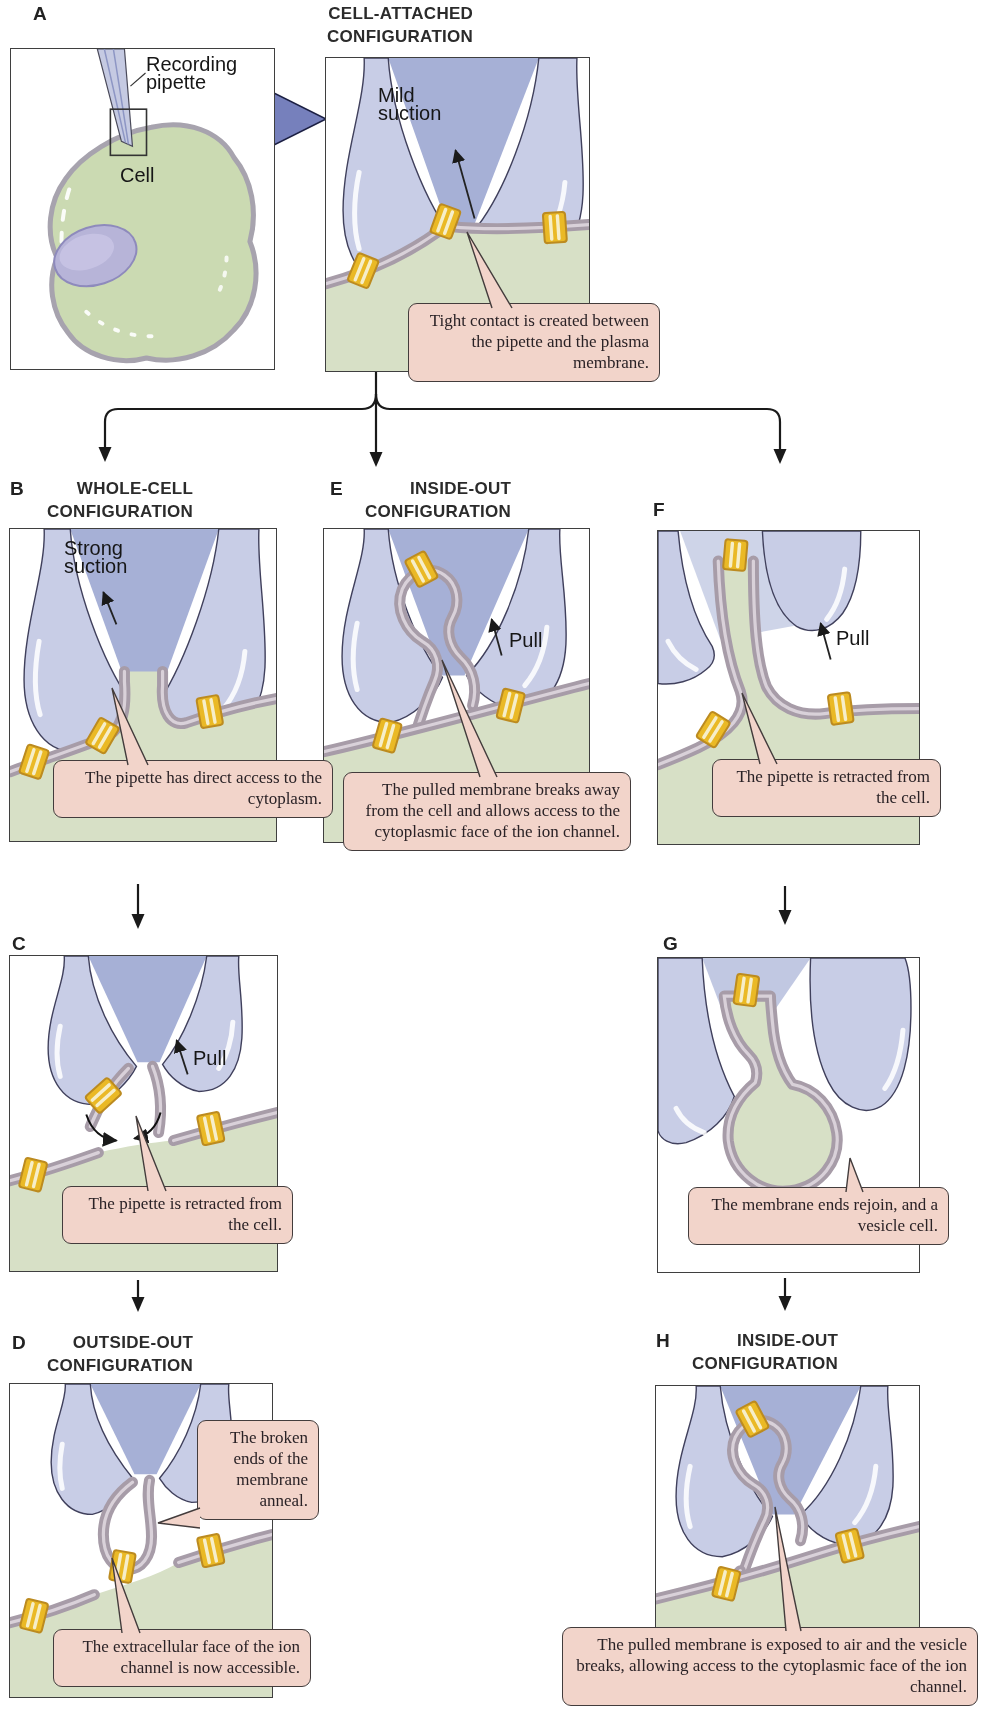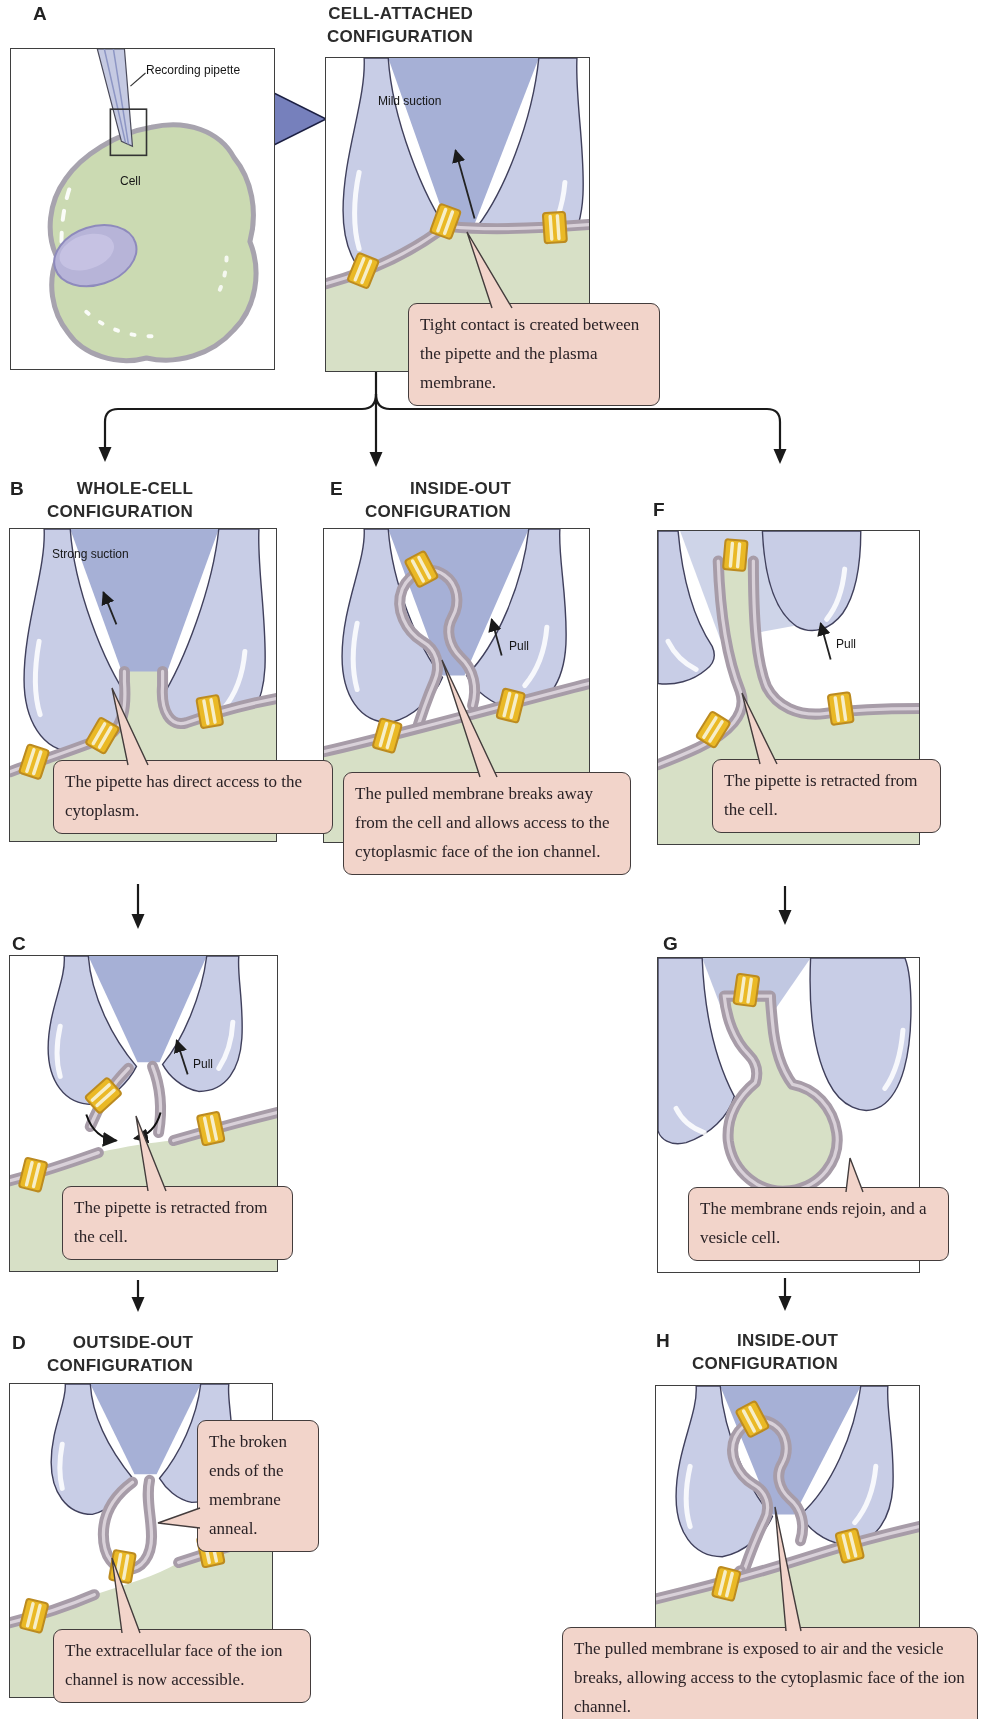--- a/index.html
+++ b/index.html
@@ -11,24 +11,24 @@
   html,body{margin:0;padding:0;background:#fff;}
   #fig{position:relative;width:985px;height:1719px;background:#fff;overflow:hidden;
        font-family:"Liberation Sans", sans-serif;color:var(--ink);}
   .panel{position:absolute;border:1.6px solid #3f3f3f;background:#fff;box-sizing:border-box;z-index:2;}
   .panel svg{display:block;width:100%;height:100%;}
   .lay{position:absolute;left:0;top:0;z-index:1;}
   .lay.top{z-index:30;pointer-events:none;}
   .letter{position:absolute;font-weight:bold;font-size:19px;z-index:25;color:#222;}
   .ptitle{position:absolute;font-weight:bold;font-size:17px;line-height:23px;letter-spacing:.3px;z-index:25;color:#2b2b2b;white-space:nowrap;}
   .ptitle span{display:block;text-align:right;}
-  .small-label{position:absolute;font-size:12px;line-height:30px;z-index:25;color:#161616;}
+  .small-label{position:absolute;font-size:20px;line-height:18px;z-index:25;color:#161616;}
   .callout{position:absolute;background:var(--callout-bg);border:1.6px solid var(--callout-border);
            border-radius:9px;padding:6px 10px 8px 11px;box-sizing:border-box;z-index:20;
-           font-family:"Liberation Serif","DejaVu Serif",serif;font-size:17px;line-height:29px;color:#2a2226;}
+           font-family:"Liberation Serif","DejaVu Serif",serif;font-size:17px;line-height:21px;color:#2a2226;text-align:right;}
   .wall{fill:var(--pipette-fill);stroke:#40405c;stroke-width:1.4;}
   .lumen{fill:var(--pipette-inner);}
   .hl{stroke:#ffffff;stroke-width:5;fill:none;opacity:.85;stroke-linecap:round;}
   .cyto{fill:var(--cytoplasm);}
   .mem-o{stroke:var(--membrane);stroke-width:11;fill:none;stroke-linecap:round;}
   .mem-i{stroke:var(--membrane-gap);stroke-width:3.2;fill:none;stroke-linecap:round;}
   .flow{stroke:#1a1a1a;stroke-width:2.2;fill:none;}
   .ah{fill:#1a1a1a;stroke:none;}
   .ptr-f{fill:var(--callout-bg);}
   .ptr-s{fill:none;stroke:#433c3c;stroke-width:1.4;}
@@ -321,21 +321,21 @@
   </div>
   <div class="letter" style="left:656px;top:1330px">H</div>
   <div class="ptitle" style="left:692px;top:1329px">
     <span>INSIDE-OUT</span>
     <span>CONFIGURATION</span>
   </div>
 
   <div class="small-label" style="left:146px;top:55px;width:108px">Recording pipette</div>
   <div class="small-label" style="left:120px;top:166px">Cell</div>
   <div class="small-label" style="left:378px;top:86px;width:80px">Mild suction</div>
-  <div class="small-label" style="left:52px;top:539px;width:85px">Strong suction</div>
+  <div class="small-label" style="left:64px;top:539px;width:85px">Strong suction</div>
   <div class="small-label" style="left:193px;top:1049px">Pull</div>
   <div class="small-label" style="left:509px;top:631px">Pull</div>
   <div class="small-label" style="left:836px;top:629px">Pull</div>
 
   <div class="callout" style="left:408px;top:303px;width:252px">Tight contact is created between the pipette and the plasma membrane.</div>
   <div class="callout" style="left:53px;top:760px;width:280px">The pipette has direct access to the cytoplasm.</div>
   <div class="callout" style="left:343px;top:772px;width:288px">The pulled membrane breaks away from the cell and allows access to the cytoplasmic face of the ion channel.</div>
   <div class="callout" style="left:712px;top:759px;width:229px">The pipette is retracted from the cell.</div>
   <div class="callout" style="left:62px;top:1186px;width:231px">The pipette is retracted from the cell.</div>
   <div class="callout" style="left:688px;top:1187px;width:261px">The membrane ends rejoin, and a vesicle cell.</div>

